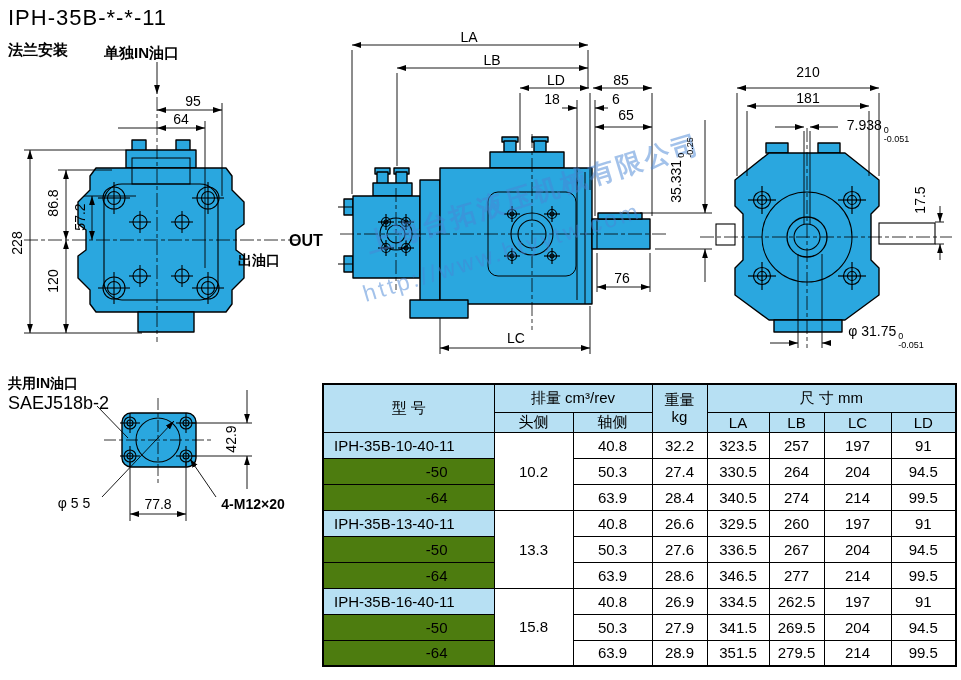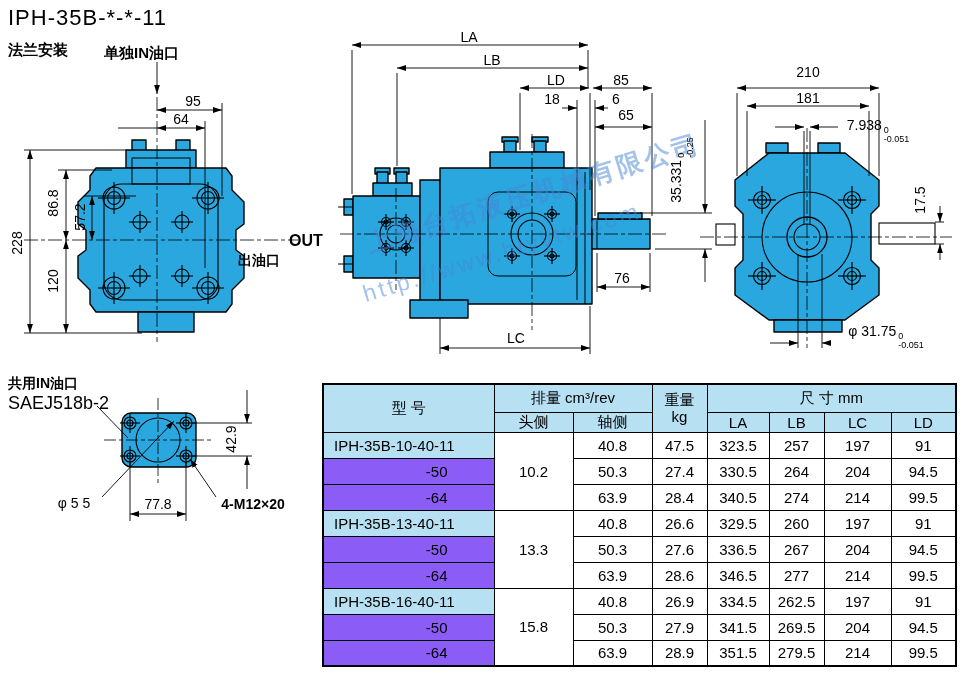--- a/index.html
+++ b/index.html
@@ -19,21 +19,21 @@
   .watermark{position:absolute;left:362px;top:228px;z-index:2;transform:rotate(-17deg);
              transform-origin:0 0;color:rgba(72,134,214,0.5);pointer-events:none;}
   .wm1{font-size:26px;letter-spacing:3px;font-weight:bold;}
   .wm2{font-size:23px;letter-spacing:3px;margin-top:16px;margin-left:-18px;}
   #spec-table{position:absolute;left:322px;top:383px;z-index:3;border-collapse:collapse;
               table-layout:fixed;border:2px solid #000;}
   #spec-table td,#spec-table th{border:1px solid #000;font-size:15px;font-weight:normal;
               text-align:center;padding:0;overflow:hidden;}
   #spec-table .hd{background:#b7e0f3;}
   #spec-table .mdl{background:#b7e0f3;text-align:left;padding-left:10px;}
-  #spec-table .mdl2{background:#8b5cf6;text-align:right;padding-right:46px;}
+  #spec-table .mdl2{background:#4d7c0f;text-align:right;padding-right:46px;}
   #spec-table .r1{height:28px;} #spec-table .r2{height:16px;} #spec-table .dr{height:26px;}
   .wkg{line-height:1.15;display:block;}
 </style>
 </head>
 <body>
 
 <svg id="linework" width="961" height="680" viewBox="0 0 961 680">
   <defs>
     <marker id="mA" markerWidth="11" markerHeight="8" refX="10" refY="4" orient="auto-start-reverse">
       <path d="M0,0.8 L10,4 L0,7.2 Z" fill="#000"></path>
@@ -333,21 +333,21 @@
     <th class="hd">轴侧</th>
     <th class="hd">LA</th>
     <th class="hd">LB</th>
     <th class="hd">LC</th>
     <th class="hd">LD</th>
   </tr>
   <tr class="dr">
     <td class="mdl">IPH-35B-10-40-11</td>
     <td rowspan="3">10.2</td>
     <td>40.8</td>
-    <td>47.5</td>
+    <td>32.2</td>
     <td>323.5</td>
     <td>257</td>
     <td>197</td>
     <td>91</td>
   </tr>
   <tr class="dr">
     <td class="mdl2">-50</td>
     <td>50.3</td>
     <td>27.4</td>
     <td>330.5</td>

